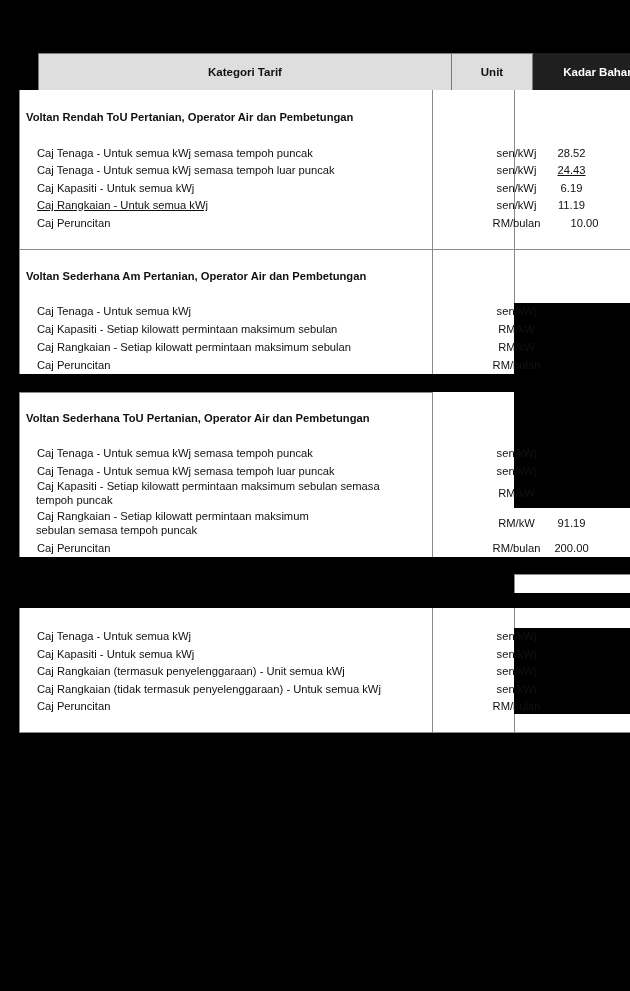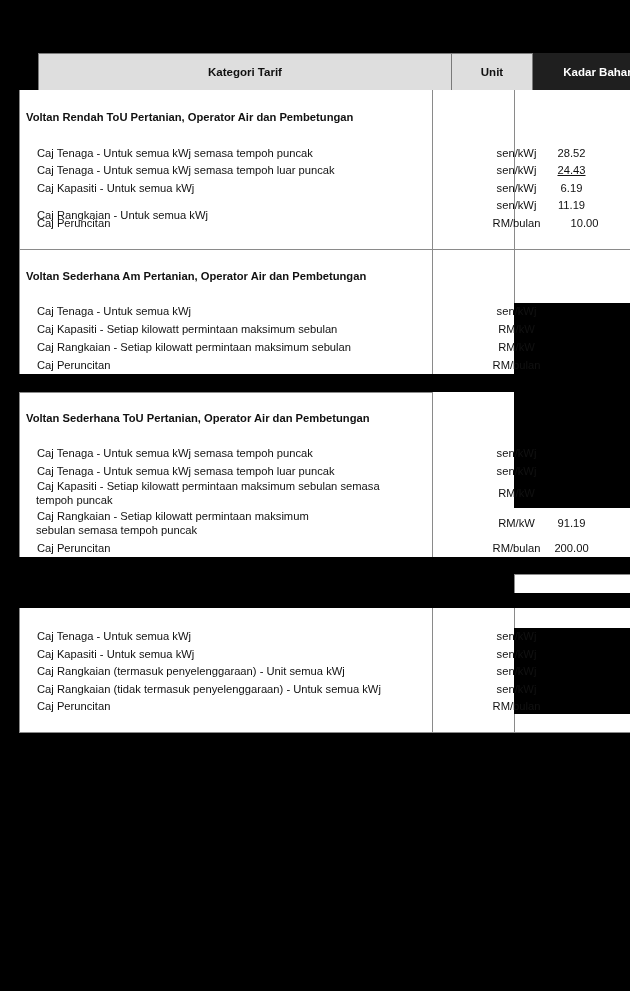--- a/index.html
+++ b/index.html
@@ -36,21 +36,21 @@
 <div class="sec-title" style="top:111px;">Voltan Rendah ToU Pertanian, Operator Air dan Pembetungan</div>
 <div class="row-label" style="top:146px;">Caj Tenaga - Untuk semua kWj semasa tempoh puncak</div>
 <div class="row-unit" style="top:146px;">sen/kWj</div>
 <div class="row-val" style="top:146px;">28.52</div>
 <div class="row-label" style="top:163px;">Caj Tenaga - Untuk semua kWj semasa tempoh luar puncak</div>
 <div class="row-unit" style="top:163px;">sen/kWj</div>
 <div class="row-val" style="top:163px;text-decoration:underline;">24.43</div>
 <div class="row-label" style="top:181px;">Caj Kapasiti - Untuk semua kWj</div>
 <div class="row-unit" style="top:181px;">sen/kWj</div>
 <div class="row-val" style="top:181px;">6.19</div>
-<div class="row-label" style="top:208px;">Caj Rangkaian - Untuk semua kWj</div>
+<div class="row-label" style="top:198px;text-decoration:underline;">Caj Rangkaian - Untuk semua kWj</div>
 <div class="row-unit" style="top:198px;">sen/kWj</div>
 <div class="row-val" style="top:198px;">11.19</div>
 <div class="row-label" style="top:216px;">Caj Peruncitan</div>
 <div class="row-unit" style="top:216px;">RM/bulan</div>
 <div class="row-val" style="top:216px;padding-left:13px;">10.00</div>
 
 <div class="blk" style="left:19px; top:250px; width:495px; height:124px;"></div>
 <div class="blk" style="left:514px; top:250px; width:116px; height:53px;"></div>
 <div class="vline" style="left:19px; top:250px; height:124px;"></div>
 <div class="vline" style="left:432px; top:250px; height:124px;"></div>

